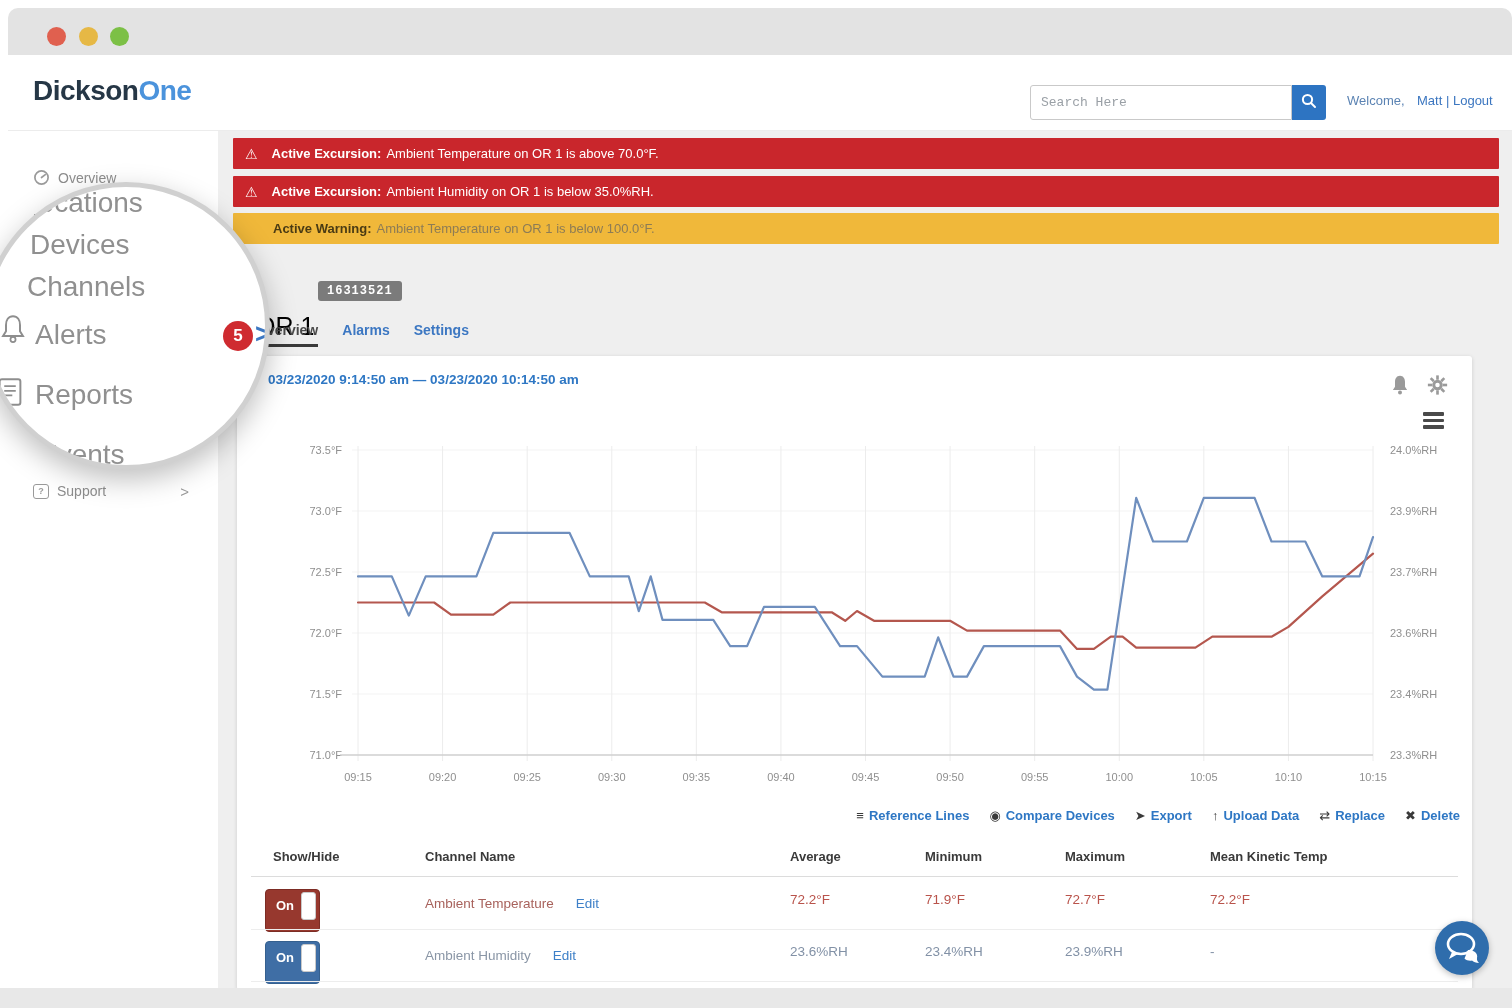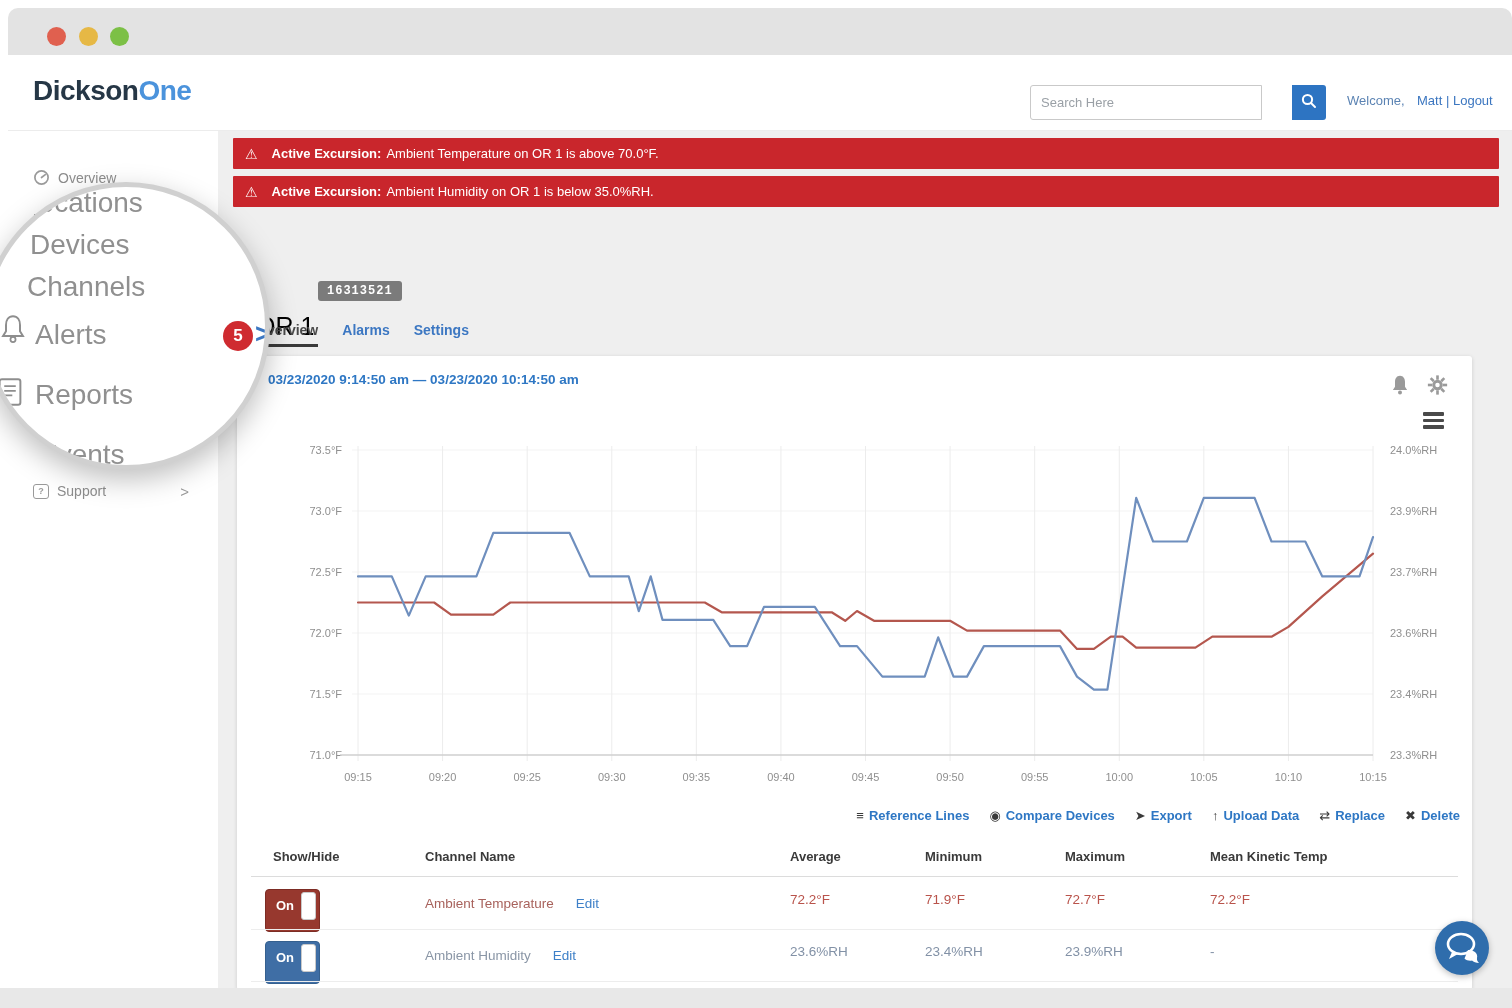--- a/index.html
+++ b/index.html
@@ -9,23 +9,23 @@
     background:#e3e3e3; border-radius:10px 10px 0 0; }
   .dot { position:absolute; top:19px; width:19px; height:19px; border-radius:50%; }
   .dot.red { left:39px; background:#e0604f; }
   .dot.yellow { left:71px; background:#e6b845; }
   .dot.green { left:102px; background:#7cc046; }
   .appheader { position:absolute; left:8px; top:55px; width:1504px; height:76px;
     background:#ffffff; border-bottom:1px solid #ececec; }
   .logo { position:absolute; left:25px; top:20px; font-size:28px; font-weight:bold; letter-spacing:-0.5px; }
   .logo .p1 { color:#263746; } .logo .p2 { color:#4b93dc; font-weight:bold; }
   .searchwrap { position:absolute; left:1022px; top:30px; height:35px; }
-  .searchinput { position:absolute; left:0; top:0; width:232px; height:35px; border:1px solid #c9c9c9;
+  .searchinput { position:absolute; left:0; top:0; width:262px; height:35px; border:1px solid #c9c9c9;
     border-radius:3px 0 0 3px; padding:0 10px; font-size:13px; color:#555; background:#fff;
-    font-family:Liberation Sans, sans-serif; }
+    font-family:Liberation Mono, monospace; }
   .searchinput::placeholder { color:#9aa0a6; }
   .searchbtn { position:absolute; left:262px; top:0; width:34px; height:35px; background:#2d74c2;
     border:none; border-radius:0 3px 3px 0; cursor:pointer; }
   .hdr-links { position:absolute; top:38px; font-size:13px; }
   .welcome { left:1339px; color:#5b83b3; }
   .userlinks { left:1409px; color:#3b76c0; }
   .userlinks a { color:#3b76c0; text-decoration:none; }
   .content { position:absolute; left:8px; top:131px; width:1504px; height:857px; background:#efefef; }
   .sidebar { position:absolute; left:0; top:0; width:210px; height:857px; background:#ffffff; }
   .sb-item { position:absolute; left:25px; font-size:14px; color:#8d8d8d; display:flex; align-items:center; gap:8px; }
@@ -159,20 +159,24 @@
 
   <div class="banner red" style="top:7px;">
     <span class="warnicon">⚠</span>
     <b>Active Excursion:</b>
     <span>Ambient Temperature on OR 1 is above 70.0°F.</span>
   </div>
   <div class="banner red" style="top:45px;">
     <span class="warnicon">⚠</span>
     <b>Active Excursion:</b>
     <span>Ambient Humidity on OR 1 is below 35.0%RH.</span>
+  </div>
+  <div class="banner yellow" style="top:82px; padding-left:40px;">
+    <b>Active Warning:</b>
+    <span>Ambient Temperature on OR 1 is below 100.0°F.</span>
   </div>
 
   <div class="devtitle" style="top:137px; left:248px; position:absolute;">OR 1</div>
   <div class="devbadge" style="top:150px; left:310px; position:absolute;">16313521</div>
   <div class="tabs" style="top:191px;">
     <span class="tab active">Overview</span>
     <span class="tab">Alarms</span>
     <span class="tab">Settings</span>
   </div>
 

